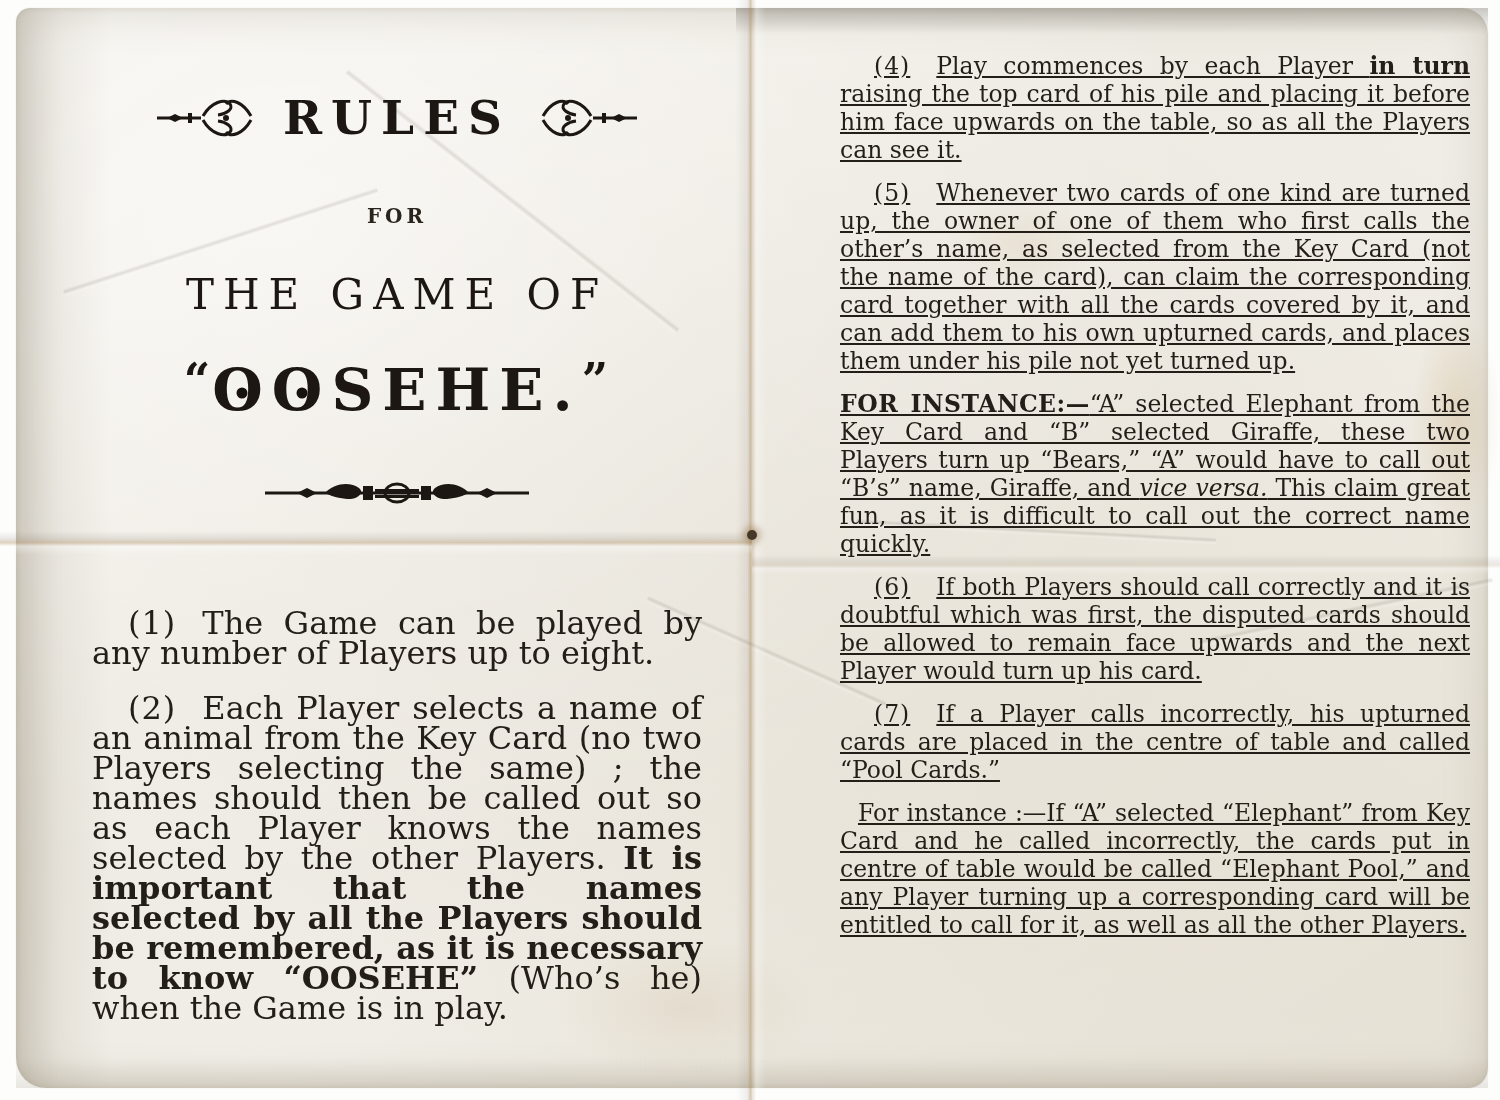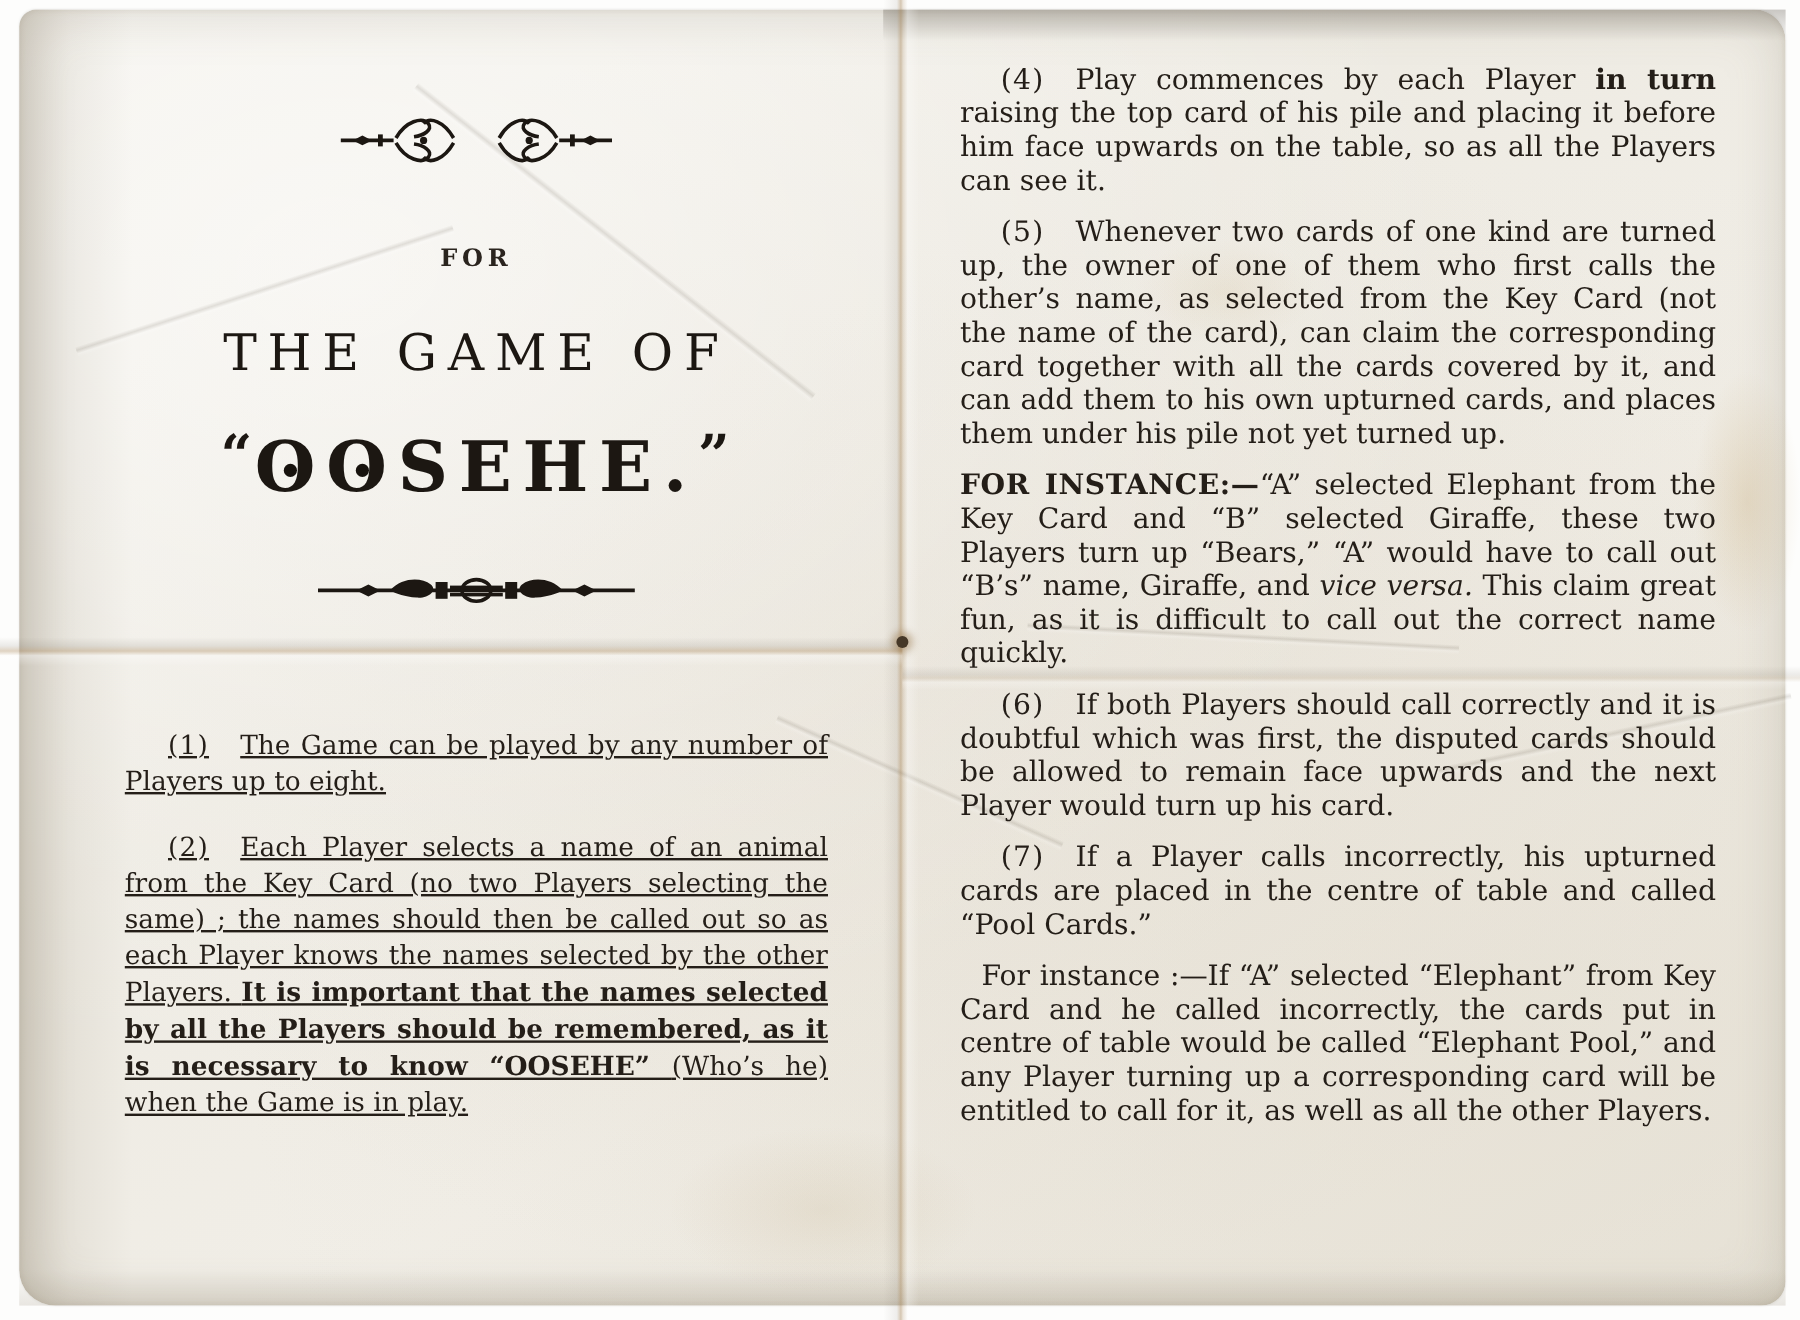--- a/index.html
+++ b/index.html
@@ -45,22 +45,22 @@
     background:#463828;box-shadow:0 0 6px 4px rgba(150,118,74,.45);}
   .crease{position:absolute;background:linear-gradient(to bottom,rgba(0,0,0,0),rgba(80,70,55,.14),rgba(255,255,255,.18),rgba(0,0,0,0));pointer-events:none;}
   .crease.c1{left:330px;top:60px;width:420px;height:10px;transform:rotate(38deg);transform-origin:left center;}
   .crease.c2{left:40px;top:230px;width:330px;height:9px;transform:rotate(-18deg);}
   .crease.c3{left:620px;top:640px;width:260px;height:9px;transform:rotate(24deg);}
   .crease.c4{left:1180px;top:600px;width:300px;height:9px;transform:rotate(-12deg);}
   .crease.c5{left:840px;top:520px;width:360px;height:8px;transform:rotate(3deg);}
   
   .col{position:absolute;color:#241e18;}
   .col-left{left:88px;top:0;width:618px;}
-  .col-right{left:800px;top:52px;width:630px;}
-  .col-left p{font-size:22px;line-height:30px;margin:0 16px 25px;text-align:justify;text-indent:36px;text-decoration:underline;}
+  .col-right{left:840px;top:52px;width:630px;text-decoration:underline;}
+  .col-left p{font-size:32px;line-height:30px;margin:0 4px 25px;text-align:justify;text-indent:36px;}
   .col-right p{font-size:23.5px;line-height:28px;margin:0 0 15px;text-align:justify;text-indent:34px;}
   p.noindent{text-indent:0;}
   p.smallindent{text-indent:18px;}
   .num{padding-right:26px;letter-spacing:1px;}
   b{font-weight:bold;}
   i{font-style:italic;}
   .lead-bold{font-weight:bold;letter-spacing:.5px;}
   
   .title-block{text-align:center;color:#1c1712;}
   .rules-row{margin-top:94px;display:flex;align-items:center;justify-content:center;gap:26px;}
@@ -100,20 +100,21 @@
       <svg class="ornament" viewBox="0 0 102 46" fill="none" stroke="#1c1712">
         <path d="M2 23 H46" stroke-width="3"></path>
         <polygon points="12,23 20,19 28,23 20,27" fill="#1c1712" stroke="none"></polygon>
         <rect x="33" y="18" width="4" height="10" fill="#1c1712" stroke="none"></rect>
         <path d="M48 21 C56 7 70 3 75 9 C79 14 71 19 63 20" stroke-width="3"></path>
         <path d="M48 25 C56 39 70 43 75 37 C79 32 71 27 63 26" stroke-width="3"></path>
         <path d="M96 21 C88 7 76 3 71 9" stroke-width="3"></path>
         <path d="M96 25 C88 39 76 43 71 37" stroke-width="3"></path>
         <circle cx="71" cy="23" r="3" fill="#1c1712" stroke="none"></circle>
       </svg>
+      <h1 class="rules-word">RULES</h1>
       <svg class="ornament" viewBox="0 0 102 46" fill="none" stroke="#1c1712" transform="scale(-1,1)">
         <path d="M2 23 H46" stroke-width="3"></path>
         <polygon points="12,23 20,19 28,23 20,27" fill="#1c1712" stroke="none"></polygon>
         <rect x="33" y="18" width="4" height="10" fill="#1c1712" stroke="none"></rect>
         <path d="M48 21 C56 7 70 3 75 9 C79 14 71 19 63 20" stroke-width="3"></path>
         <path d="M48 25 C56 39 70 43 75 37 C79 32 71 27 63 26" stroke-width="3"></path>
         <path d="M96 21 C88 7 76 3 71 9" stroke-width="3"></path>
         <path d="M96 25 C88 39 76 43 71 37" stroke-width="3"></path>
         <circle cx="71" cy="23" r="3" fill="#1c1712" stroke="none"></circle>
       </svg>

